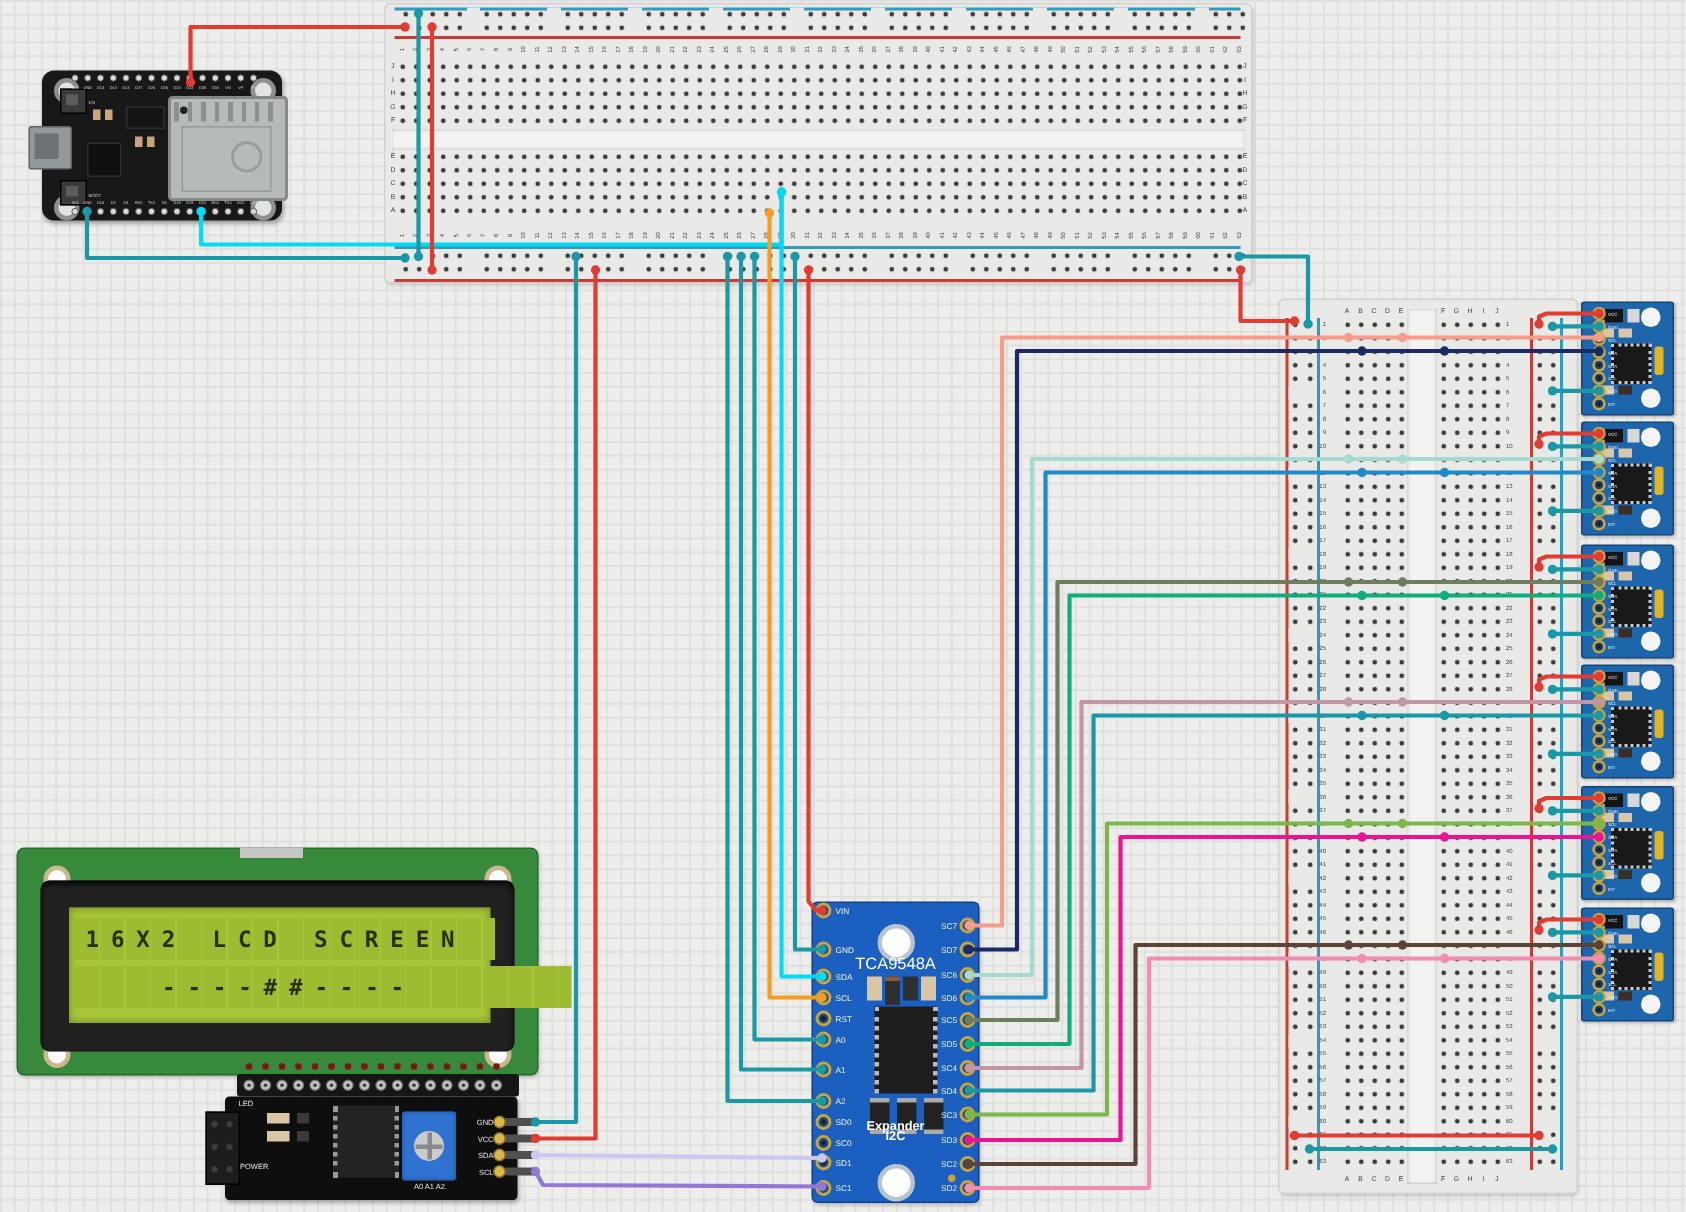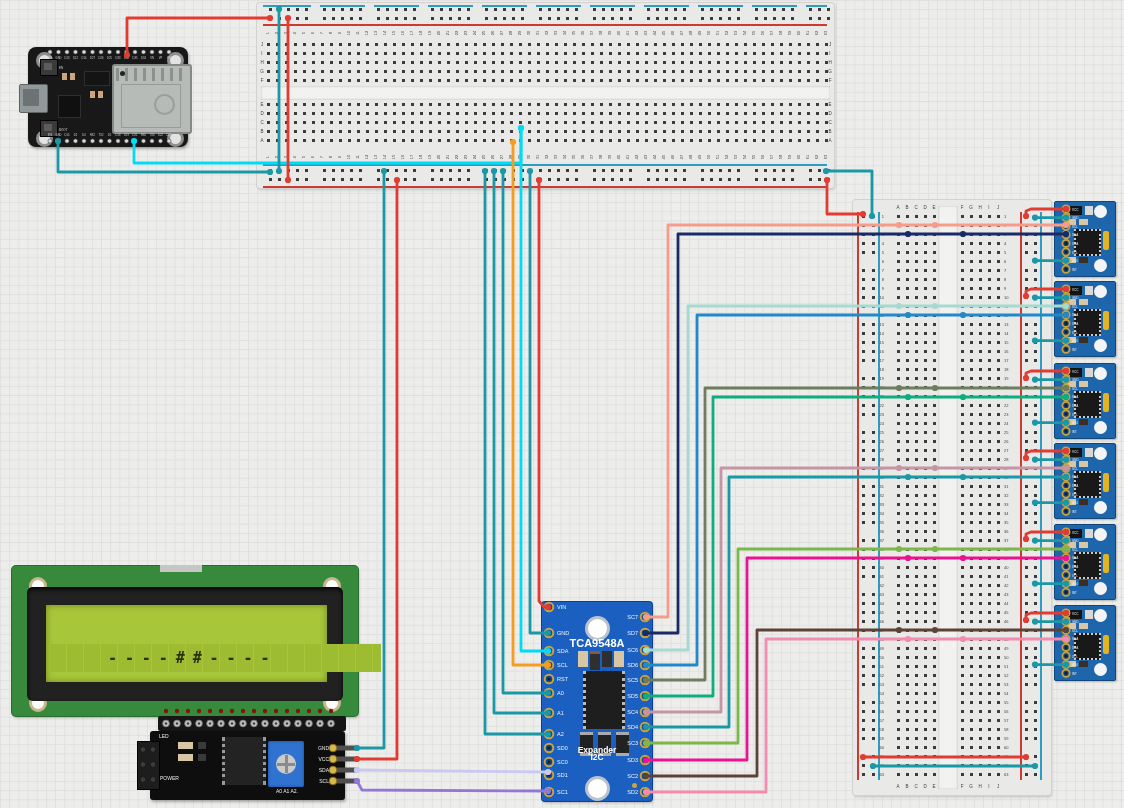--- a/index.html
+++ b/index.html
@@ -60,21 +60,21 @@
   .bp-smd4{position:absolute;left:48px;top:23px;width:8px;height:7px;background:#3a3a3a;}
   .bp-chip{position:absolute;left:72px;top:6px;width:38px;height:48px;background:#232323;border-left:3px dotted #999;border-right:3px dotted #999;}
   .bp-pot{position:absolute;left:118px;top:10px;width:36px;height:46px;background:#2f72cf;border-radius:2px;box-shadow:inset 0 0 3px #1b4c91;}
   .bp-screw{position:absolute;left:8px;top:13px;width:20px;height:20px;border-radius:50%;background:#cbcbcb;}
   .bp-cross-h{position:absolute;left:1px;top:8.5px;width:18px;height:3px;background:#8a8a8a;}
   .bp-cross-v{position:absolute;left:8.5px;top:1px;width:3px;height:18px;background:#8a8a8a;}
   .tiny{position:absolute;font-size:10px;line-height:10px;color:#e8e8e8;transform:scale(.5);transform-origin:0 0;white-space:nowrap;}
   
   .tca{left:542px;top:602px;width:110px;height:199px;background:#1b5fc1;border-radius:3px;box-shadow:0 0 0 1px #10408a,1px 2px 3px rgba(0,0,0,.25);}
   .tca-hole{position:absolute;width:19px;height:19px;border-radius:50%;background:#fff;border:3px solid #b9c3cd;}
-  .tca-title{position:absolute;left:0;right:0;top:35px;text-align:center;font-weight:bold;font-size:11px;color:#fff;}
+  .tca-title{position:absolute;left:0;right:0;top:35px;text-align:center;font-weight:normal;font-size:11px;color:#fff;}
   .tca-chip{position:absolute;left:41px;top:69px;width:36px;height:58px;background:#1e1e1e;border-left:3px dotted #bbb;border-right:3px dotted #bbb;}
   .tca-smd{position:absolute;top:49px;width:10px;height:16px;}
   .tca-smdb{position:absolute;top:130px;width:13px;height:18px;background:#222;border-top:3px solid #aaa;border-bottom:3px solid #aaa;}
   .tca-sub{position:absolute;left:0;right:0;text-align:center;font-weight:bold;font-size:8.5px;color:#fff;}
   .tca-pad{position:absolute;left:90px;top:181px;width:5px;height:5px;border-radius:50%;background:#c9a43d;}
   
   .sensor{position:absolute;left:1054px;width:60px;height:74px;background:#1e66ab;border:1px solid #13477a;border-radius:2px;box-shadow:1px 1px 2px rgba(0,0,0,.25);}
   .s-hole1,.s-hole2{position:absolute;left:39px;width:13px;height:13px;border-radius:50%;background:#f4f4f4;}
   .s-hole1{top:3px;} .s-hole2{top:57px;}
   .s-reg{position:absolute;left:13px;top:4px;width:12px;height:9px;background:#141414;border-left:2px dotted #999;}
@@ -148,20 +148,21 @@
   </div>
 
   <div class="abs lcd">
     <div class="lcd-tab" style="left:148px;"></div>
     <div class="abs lcd-hole" style="left:17px;top:11px;"></div>
     <div class="abs lcd-hole" style="left:311px;top:11px;"></div>
     <div class="abs lcd-hole" style="left:17px;top:128px;"></div>
     <div class="abs lcd-hole" style="left:311px;top:128px;"></div>
     <div class="lcd-bezel">
       <div class="lcd-screen">
+        <div class="lcd-row lcd-r1">16X2 LCD SCREEN</div>
         <div class="lcd-row lcd-r2">----##----</div>
       </div>
     </div>
   </div>
   <div class="abs lcd-header"></div>
 
   <div class="abs bp">
     <div class="bp-conn"></div>
     <span class="tiny" style="left:9px;top:3px;">LED</span>
     <div class="bp-smd1"></div>

